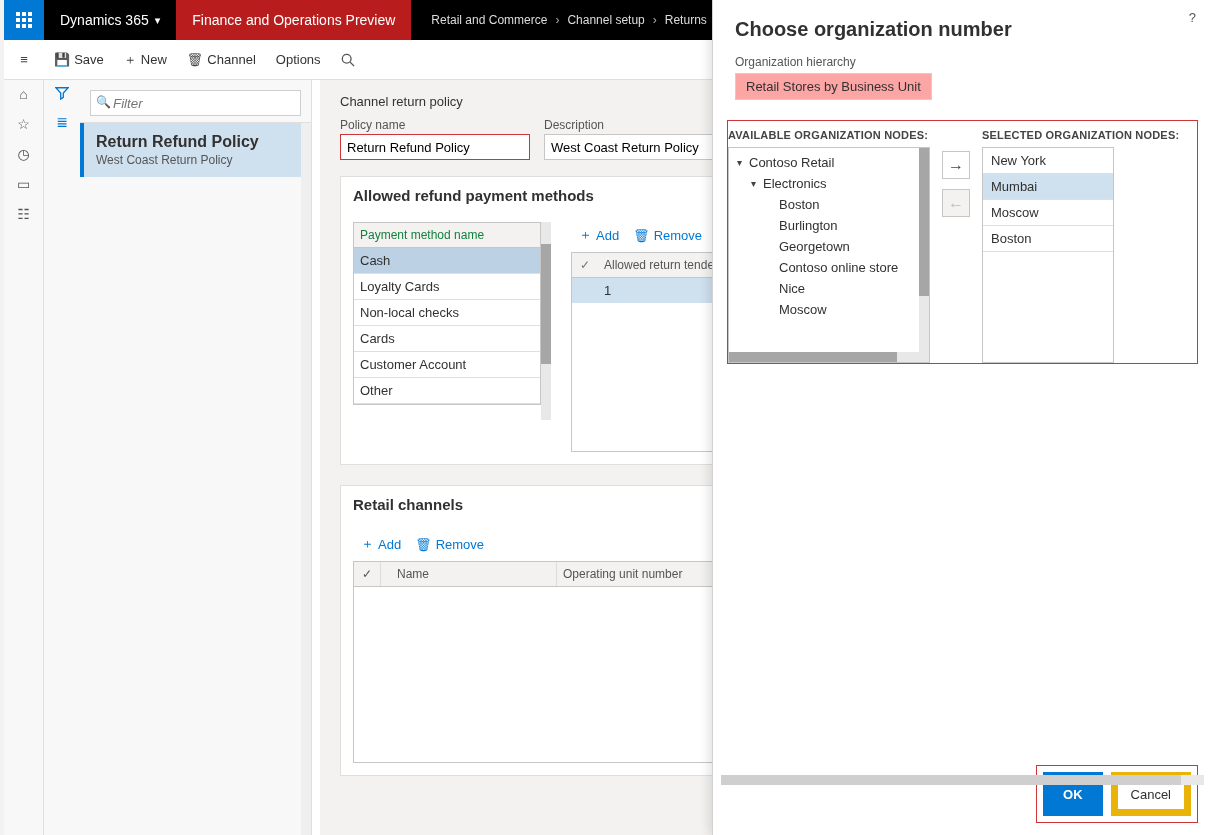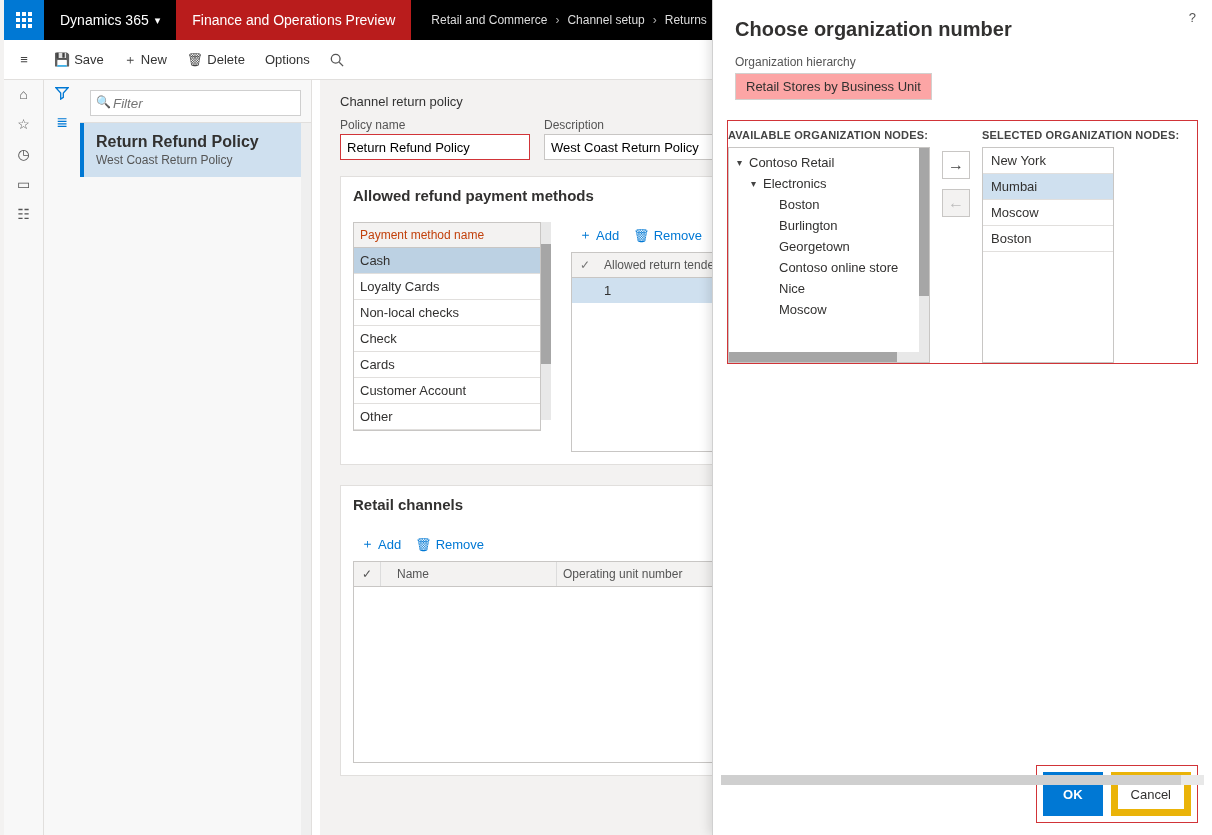--- a/index.html
+++ b/index.html
@@ -36,21 +36,21 @@
   .page-title { font-size:13px; color:#333; height:26px; display:flex; align-items:center;}
   .field-row { display:flex; gap:14px; margin-top:4px; margin-bottom:16px;}
   .field { display:flex; flex-direction:column; }
   .field-label { font-size:12px; color:#555; margin-bottom:2px;}
   .field-input { height:26px; border:1px solid #c8c6c4; background:#fff; padding:0 6px; font-size:13px; min-width:124px;}
   .field-input.wide { min-width:200px;}
   .section { background:#fff; border:1px solid #e1dfdd; margin-bottom:20px;}
   .sec-head { padding:10px 12px; font-size:15px; font-weight:600; }
   .sec-body { padding:8px 12px 12px 12px;}
   .pm-table { float:left; width:188px; border:1px solid #c8c6c4;}
-  .pm-head { background:#f3f2f1; font-size:12px; color:#c2410c; padding:5px 6px; border-bottom:1px solid #c8c6c4;}
+  .pm-head { background:#f3f2f1; font-size:12px; color:#15803d; padding:5px 6px; border-bottom:1px solid #c8c6c4;}
   .pm-row { padding:5px 6px; border-bottom:1px solid #e1dfdd; font-size:13px;}
   .pm-row.sel { background:#bcd1e3;}
   .pm-scroll { float:left; width:10px; height:198px; background:#e8e8e8; position:relative;}
   .pm-thumb { position:absolute; left:0; top:22px; width:10px; height:120px; background:#a6a6a6;}
   .right-sub { margin-left:218px;}
   .sub-actions { display:flex; gap:14px; padding:4px 0 8px 8px;}
   .link { color:#0078d4; display:flex; align-items:center; gap:4px; cursor:pointer; font-size:13px;}
   .tender-table { border:1px solid #c8c6c4; min-height:200px;}
   .tt-head { display:flex; background:#f3f2f1; border-bottom:1px solid #c8c6c4; font-size:12px; color:#555;}
   .tt-h1 { width:26px; text-align:center; padding:5px 0; color:#777;}
@@ -148,21 +148,21 @@
     <div class="tb-btn">
       <span class="tb-icon">💾</span>
       <span>Save</span>
     </div>
     <div class="tb-btn">
       <span class="tb-icon">＋</span>
       <span>New</span>
     </div>
     <div class="tb-btn">
       <span class="tb-icon">🗑</span>
-      <span>Delete</span>
+      <span>Channel</span>
     </div>
     <div class="tb-btn">
       <span>Options</span>
     </div>
     <div class="tb-btn">
       <svg width="14" height="14" viewBox="0 0 16 16">
           <circle cx="6.5" cy="6.5" r="5" fill="none" stroke="#555" stroke-width="1.5"></circle>
           <line x1="10.5" y1="10.5" x2="15" y2="15" stroke="#555" stroke-width="1.5"></line>
         </svg>
     </div>
@@ -216,21 +216,20 @@
 
     <div class="section">
       <div class="sec-head">Allowed refund payment methods</div>
       <div class="sec-body clearfix">
         <div style="float:left;">
           <div class="pm-table">
             <div class="pm-head">Payment method name</div>
             <div class="pm-row sel">Cash</div>
             <div class="pm-row">Loyalty Cards</div>
             <div class="pm-row">Non-local checks</div>
-            <div class="pm-row">Check</div>
             <div class="pm-row">Cards</div>
             <div class="pm-row">Customer Account</div>
             <div class="pm-row">Other</div>
           </div>
           <div class="pm-scroll">
               <div class="pm-thumb"></div>
             </div>
         </div>
         <div class="right-sub">
           <div class="sub-actions">

